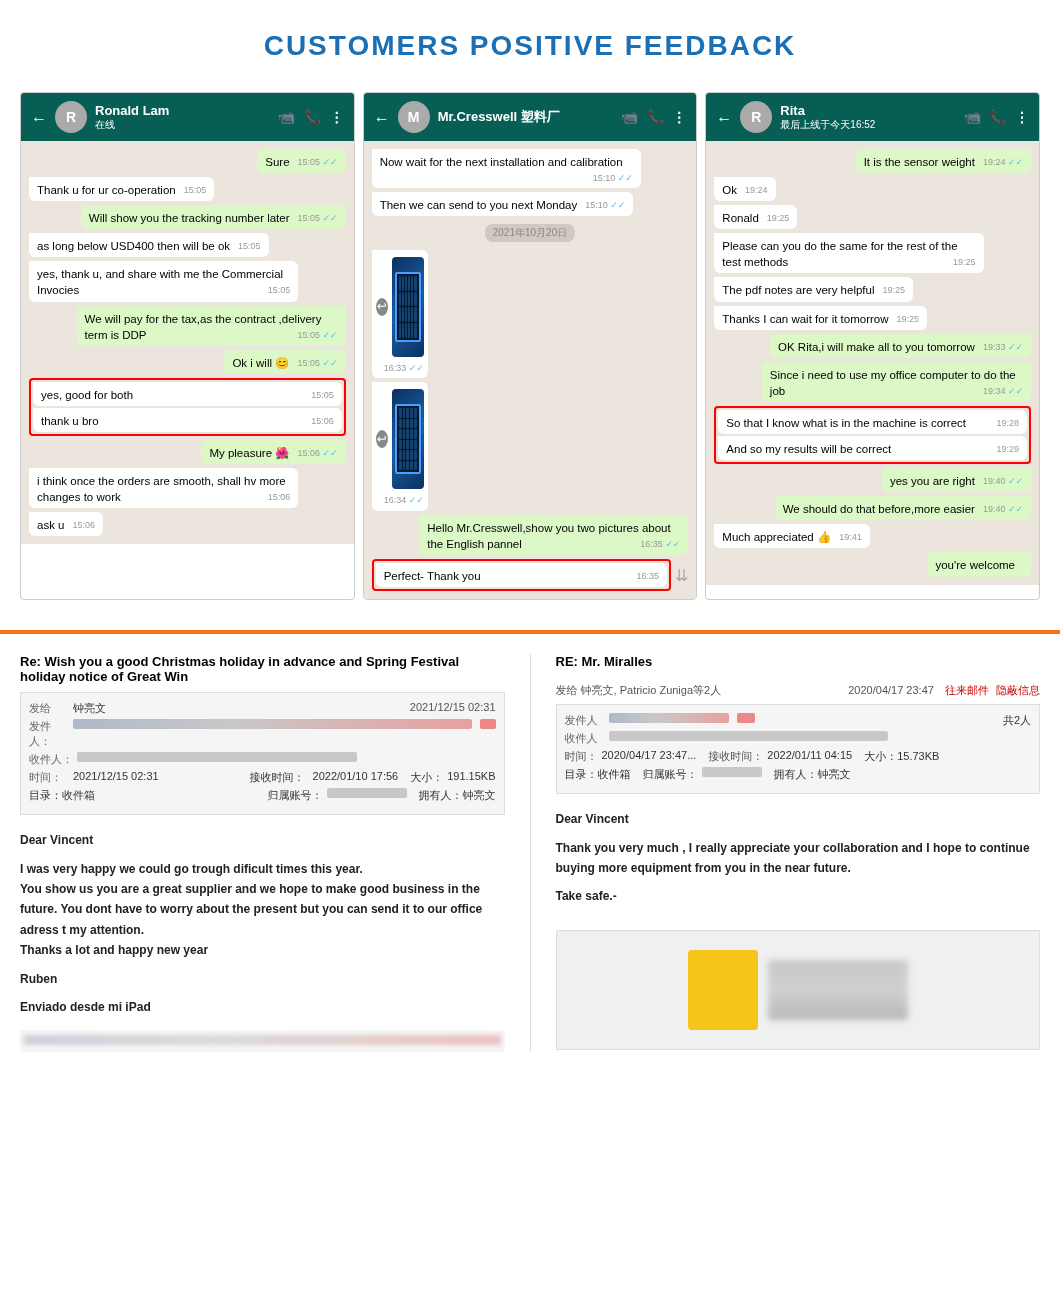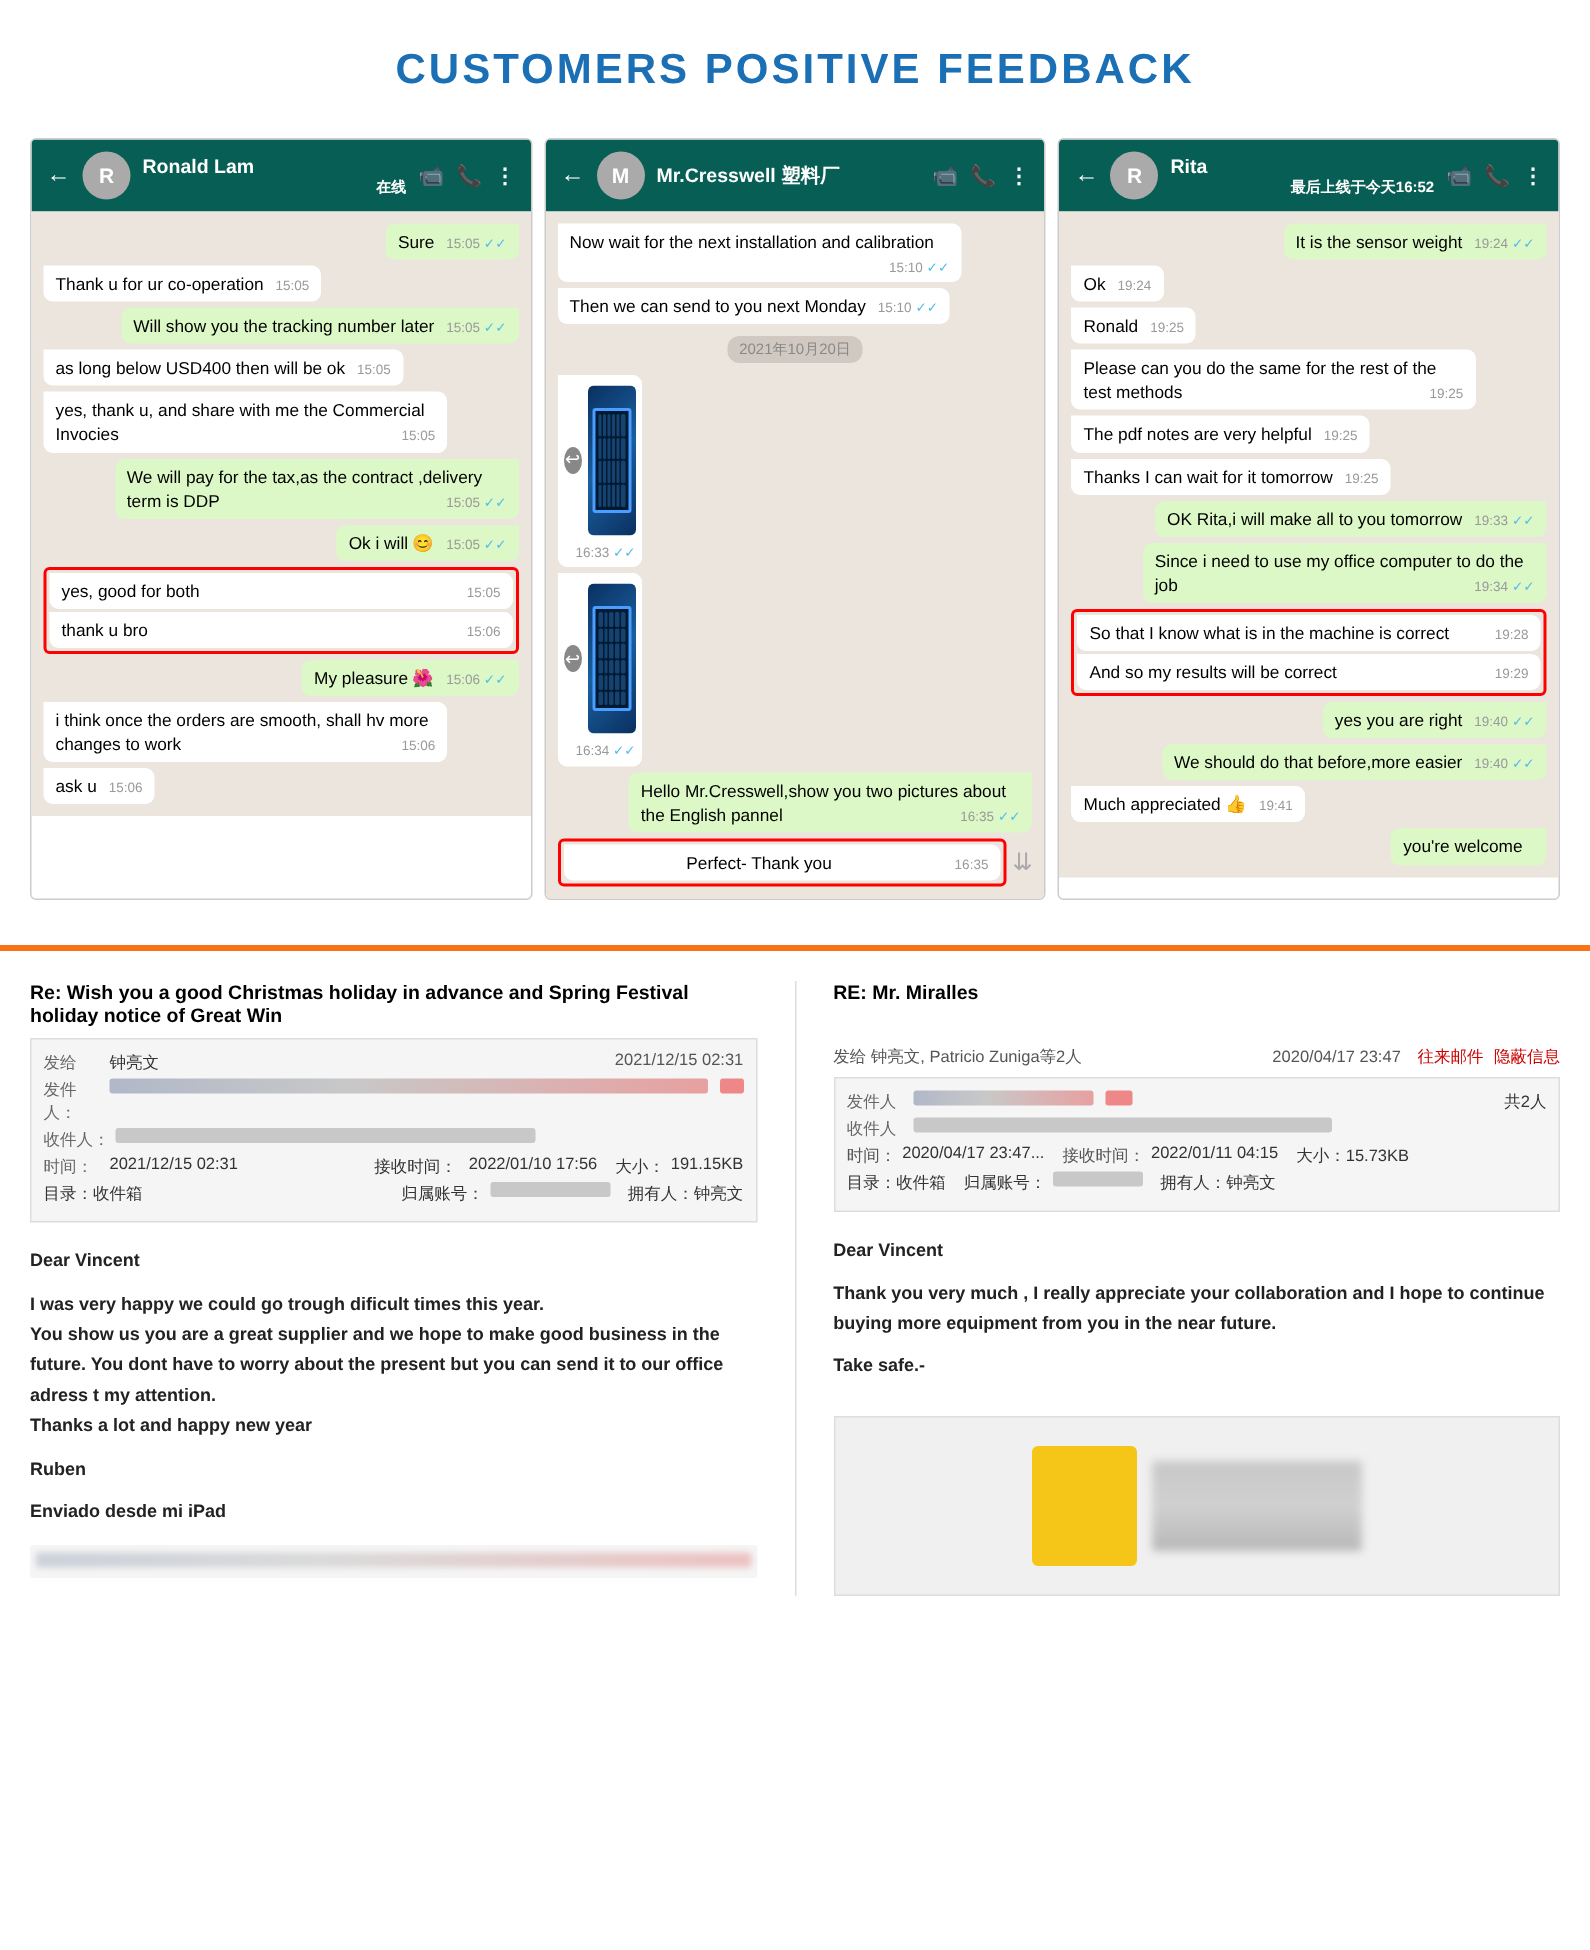--- a/index.html
+++ b/index.html
@@ -41,21 +41,21 @@
       font-size: 13px;
       font-weight: bold;
     }
     .chat-header .avatar {
       width: 32px; height: 32px; border-radius: 50%;
       background: #aaa; display: flex; align-items: center; justify-content: center;
       font-size: 14px; color: #fff; flex-shrink: 0;
     }
     .chat-header .header-info { flex: 1; }
     .chat-header .header-name { font-size: 13px; }
-    .chat-header .header-status { font-size: 10px; font-weight: bold; text-align: right; }
+    .chat-header .header-status { font-size: 10px; font-weight: normal; }
     .chat-header .header-icons { display: flex; gap: 8px; font-size: 14px; }
     .back-arrow { font-size: 16px; cursor: pointer; }
 
     
     .chat-body {
       background: #ece5dd;
       padding: 8px;
       min-height: 400px;
       display: flex;
       flex-direction: column;
@@ -196,21 +196,21 @@
       line-height: 1.7;
       color: #222;
       padding: 5px 0;
     }
     .email-body p { margin-bottom: 8px; font-weight: bold; }
 
     .email-header-row {
       display: flex;
       justify-content: space-between;
       align-items: center;
-      margin-bottom: 20px;
+      margin-bottom: 6px;
     }
     .email-action-links { color: #c00; font-size: 11px; }
 
     .img-placeholder-bottom {
       background: #f0f0f0;
       border: 1px solid #ddd;
       height: 120px;
       width: 100%;
       margin-top: 10px;
       display: flex;
@@ -422,21 +422,21 @@
               </div>
             </div>
           </div>
         </div>
         <span class="msg-time">16:34 <span class="msg-tick">✓✓</span></span>
       </div>
       <div class="msg msg-right">
         <span>Hello Mr.Cresswell,show you two pictures about the English pannel</span>
         <span class="msg-time">16:35 <span class="msg-tick">✓✓</span></span>
       </div>
-      <div style="display:flex;align-items:center;gap:4px;text-align:center;">
+      <div style="display:flex;align-items:center;gap:4px;">
         <div class="highlighted-box" style="flex:1;">
           <div class="msg msg-left" style="max-width:100%;">
             <span>Perfect- Thank you</span>
             <span class="msg-time">16:35</span>
           </div>
         </div>
         <span style="font-size:16px;color:#aaa;">⇊</span>
       </div>
     </div>
   </div>

